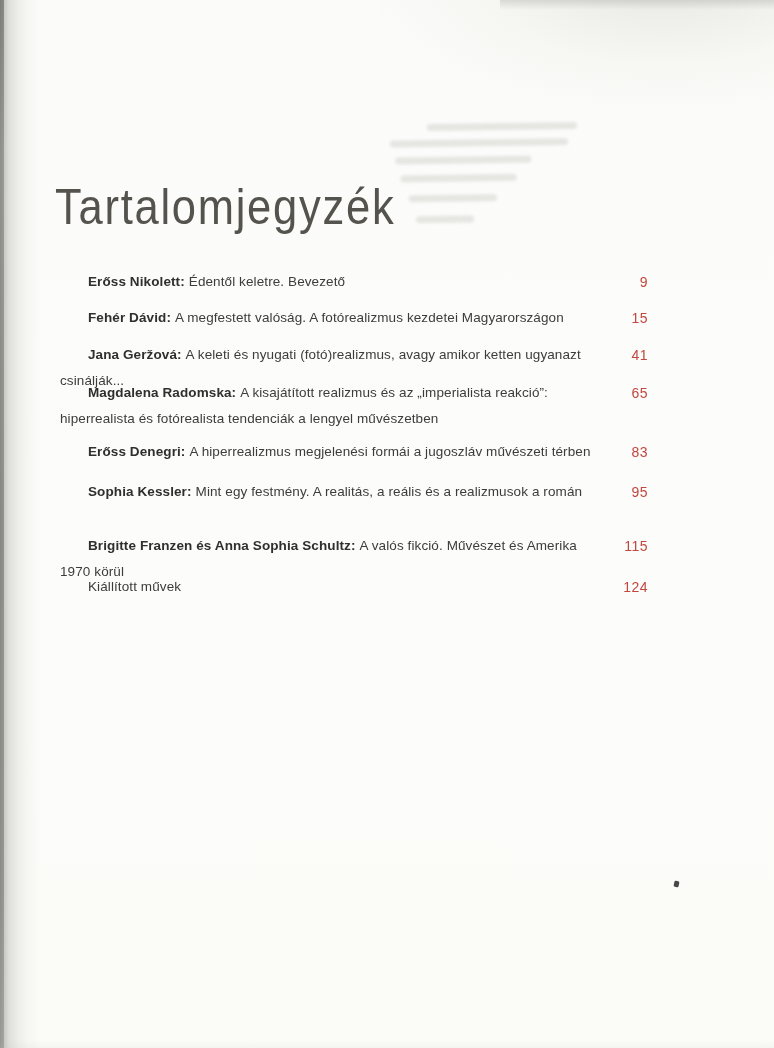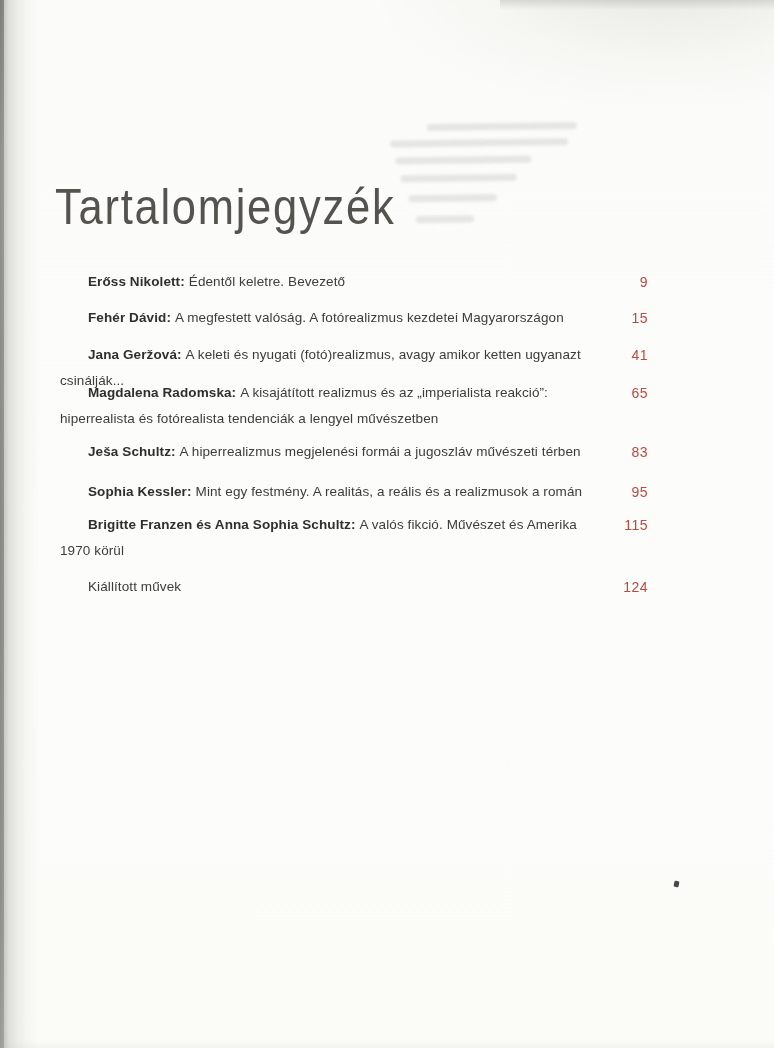--- a/index.html
+++ b/index.html
@@ -94,30 +94,30 @@
     <div class="toc-text"><span class="toc-author">Jana Geržová:</span><span>A keleti és nyugati (fotó)realizmus, avagy amikor ketten ugyanazt csinálják...</span></div>
     <div class="toc-num">41</div>
   </div>
 
   <div class="toc-row" style="top:380px;">
     <div class="toc-text"><span class="toc-author">Magdalena Radomska:</span><span>A kisajátított realizmus és az „imperialista reakció”:</span><span class="toc-line2">hiperrealista és fotórealista tendenciák a lengyel művészetben</span></div>
     <div class="toc-num">65</div>
   </div>
 
   <div class="toc-row" style="top:439px;">
-    <div class="toc-text"><span class="toc-author">Ješa Schultz:</span><span>A hiperrealizmus megjelenési formái a jugoszláv művészeti térben</span></div>
+    <div class="toc-text"><span class="toc-author">Erőss Denegri:</span><span>A hiperrealizmus megjelenési formái a jugoszláv művészeti térben</span></div>
     <div class="toc-num">83</div>
   </div>
 
   <div class="toc-row" style="top:479px;">
     <div class="toc-text"><span class="toc-author">Sophia Kessler:</span><span>Mint egy festmény. A realitás, a reális és a realizmusok a román</span></div>
     <div class="toc-num">95</div>
   </div>
 
-  <div class="toc-row" style="top:512px;">
+  <div class="toc-row" style="top:533px;">
     <div class="toc-text"><span class="toc-author">Brigitte Franzen és Anna Sophia Schultz:</span><span>A valós fikció. Művészet és Amerika 1970 körül</span></div>
     <div class="toc-num">115</div>
   </div>
 
   <div class="toc-row" style="top:574px;">
     <div class="toc-text"><span class="toc-author"></span><span>Kiállított művek</span></div>
     <div class="toc-num">124</div>
   </div>
 
 </div>

